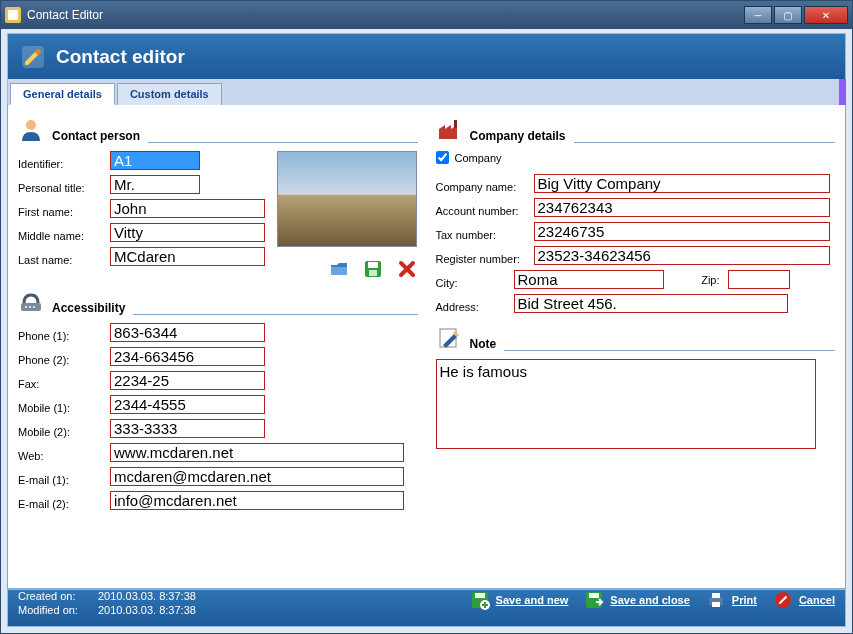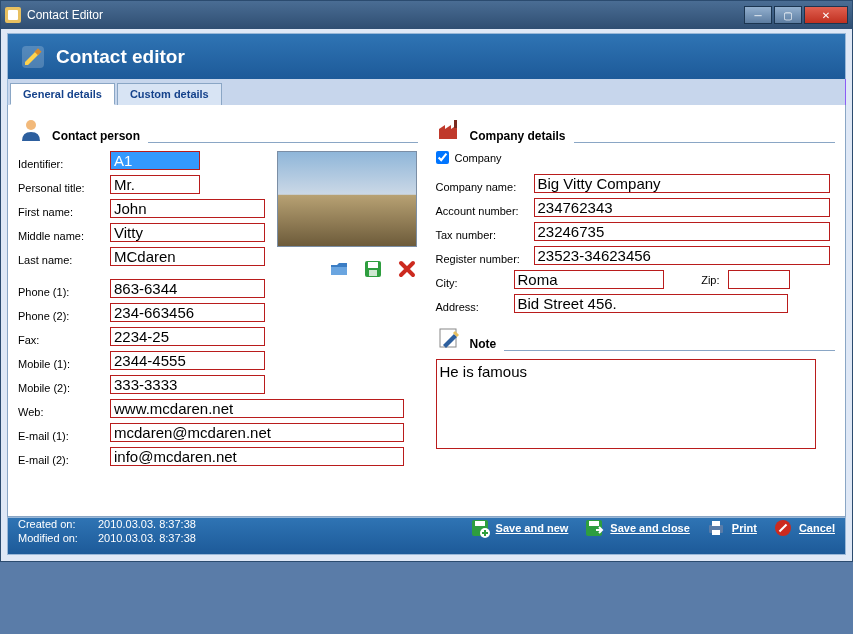--- a/index.html
+++ b/index.html
@@ -1,30 +1,30 @@
 <!DOCTYPE html>
 <html><head>
 <meta charset="utf-8">
 <style>
 * { box-sizing: border-box; margin: 0; padding: 0; font-family: Tahoma, Arial, sans-serif; }
 body { background: #5a7ca8; width: 853px; height: 634px; overflow: hidden; }
 
-.window { width: 853px; height: 562px; background: #dfe8f6; border: 1px solid #2b4b6f; display: flex; flex-direction: column; }
+.window { width: 853px; height: 634px; background: #dfe8f6; border: 1px solid #2b4b6f; display: flex; flex-direction: column; }
 
 .titlebar { height: 28px; background: linear-gradient(#4a6d94, #2f4e72); display: flex; align-items: center; padding: 0 4px; color: #fff; font-size: 12px; }
 .titlebar .ticon { width: 16px; height: 16px; margin-right: 6px; }
 .titlebar .spacer { flex: 1; }
 .winbtn { height: 18px; width: 28px; margin-left: 2px; border: 1px solid #1b3550; background: linear-gradient(#93b0cf,#5d7da1); display:flex; align-items:center; justify-content:center; font-size:10px; color:#fff; }
 .winbtn.close { background: linear-gradient(#e06050,#c03020); width: 44px; }
 
 .header { height: 46px; background: linear-gradient(#2f74b4,#1d5a99); display:flex; align-items:center; padding: 0 12px; color:#fff; margin: 4px 6px 0 6px; border:1px solid #9ab8d8; border-bottom:none; }
 .header .hicon { width:26px; height:26px; margin-right:10px; }
 .header h1 { font-size: 19px; font-weight: bold; }
 
-.tabstrip { height: 26px; background: #c7d6ec; margin: 0 6px; padding-top: 4px; padding-left: 2px; display:flex; border-left:1px solid #9ab8d8; border-right:1px solid #8b5cf6; }
+.tabstrip { height: 26px; background: #c7d6ec; margin: 0 6px; padding-top: 4px; padding-left: 2px; display:flex; border-left:1px solid #9ab8d8; border-right:7px solid #8b5cf6; }
 .tab { padding: 4px 12px; font-size: 11px; font-weight: bold; color: #15428b; border: 1px solid #8aa6c5; border-bottom: none; background: #d8e4f4; margin-right: 2px; cursor:pointer; }
 .tab.active { background: #fff; border-bottom: 1px solid #fff; }
 
 .panel { flex:1; background:#fff; margin: 0 6px 0 6px; border:1px solid #8aa6c5; border-top:none; padding: 8px 10px 4px 10px; overflow:hidden; }
 
 .cols { display:flex; gap: 18px; height:100%; }
 .col { flex:1; }
 
 .group-hdr { display:flex; align-items:flex-end; margin: 4px 0 8px 0; }
 .group-hdr .gicon { width:26px; height:26px; margin-right: 8px; }
@@ -150,20 +150,31 @@
                   <rect x="5" y="3" width="10" height="6" fill="#fff"></rect>
                   <rect x="6" y="11" width="8" height="6" fill="#cfe8d2"></rect>
                 </svg>
               <svg class="ibtn" viewBox="0 0 20 20">
                   <path d="M4 4 L16 16 M16 4 L4 16" stroke="#cc2a1f" stroke-width="4" stroke-linecap="round"></path>
                 </svg>
             </div>
           </div>
         </div>
 
+        <div class="group-hdr" style="margin-top:10px">
+          <svg class="gicon" viewBox="0 0 26 26">
+              <rect x="3" y="14" width="20" height="8" rx="2" fill="#7a8a9a"></rect>
+              <path d="M6 14 Q6 6 13 6 Q20 6 20 14" stroke="#4a5a6a" stroke-width="3" fill="none"></path>
+              <circle cx="8" cy="18" r="1" fill="#fff"></circle>
+              <circle cx="12" cy="18" r="1" fill="#fff"></circle>
+              <circle cx="16" cy="18" r="1" fill="#fff"></circle>
+            </svg>
+          <span class="glabel">Accessibility</span>
+          <div class="line"></div>
+        </div>
         <div class="row">
             <label>Phone (1):</label>
             <input type="text" class="w2" value="863-6344" style="">
           </div>
         <div class="row">
             <label>Phone (2):</label>
             <input type="text" class="w2" value="234-663456" style="">
           </div>
         <div class="row">
             <label>Fax:</label>

